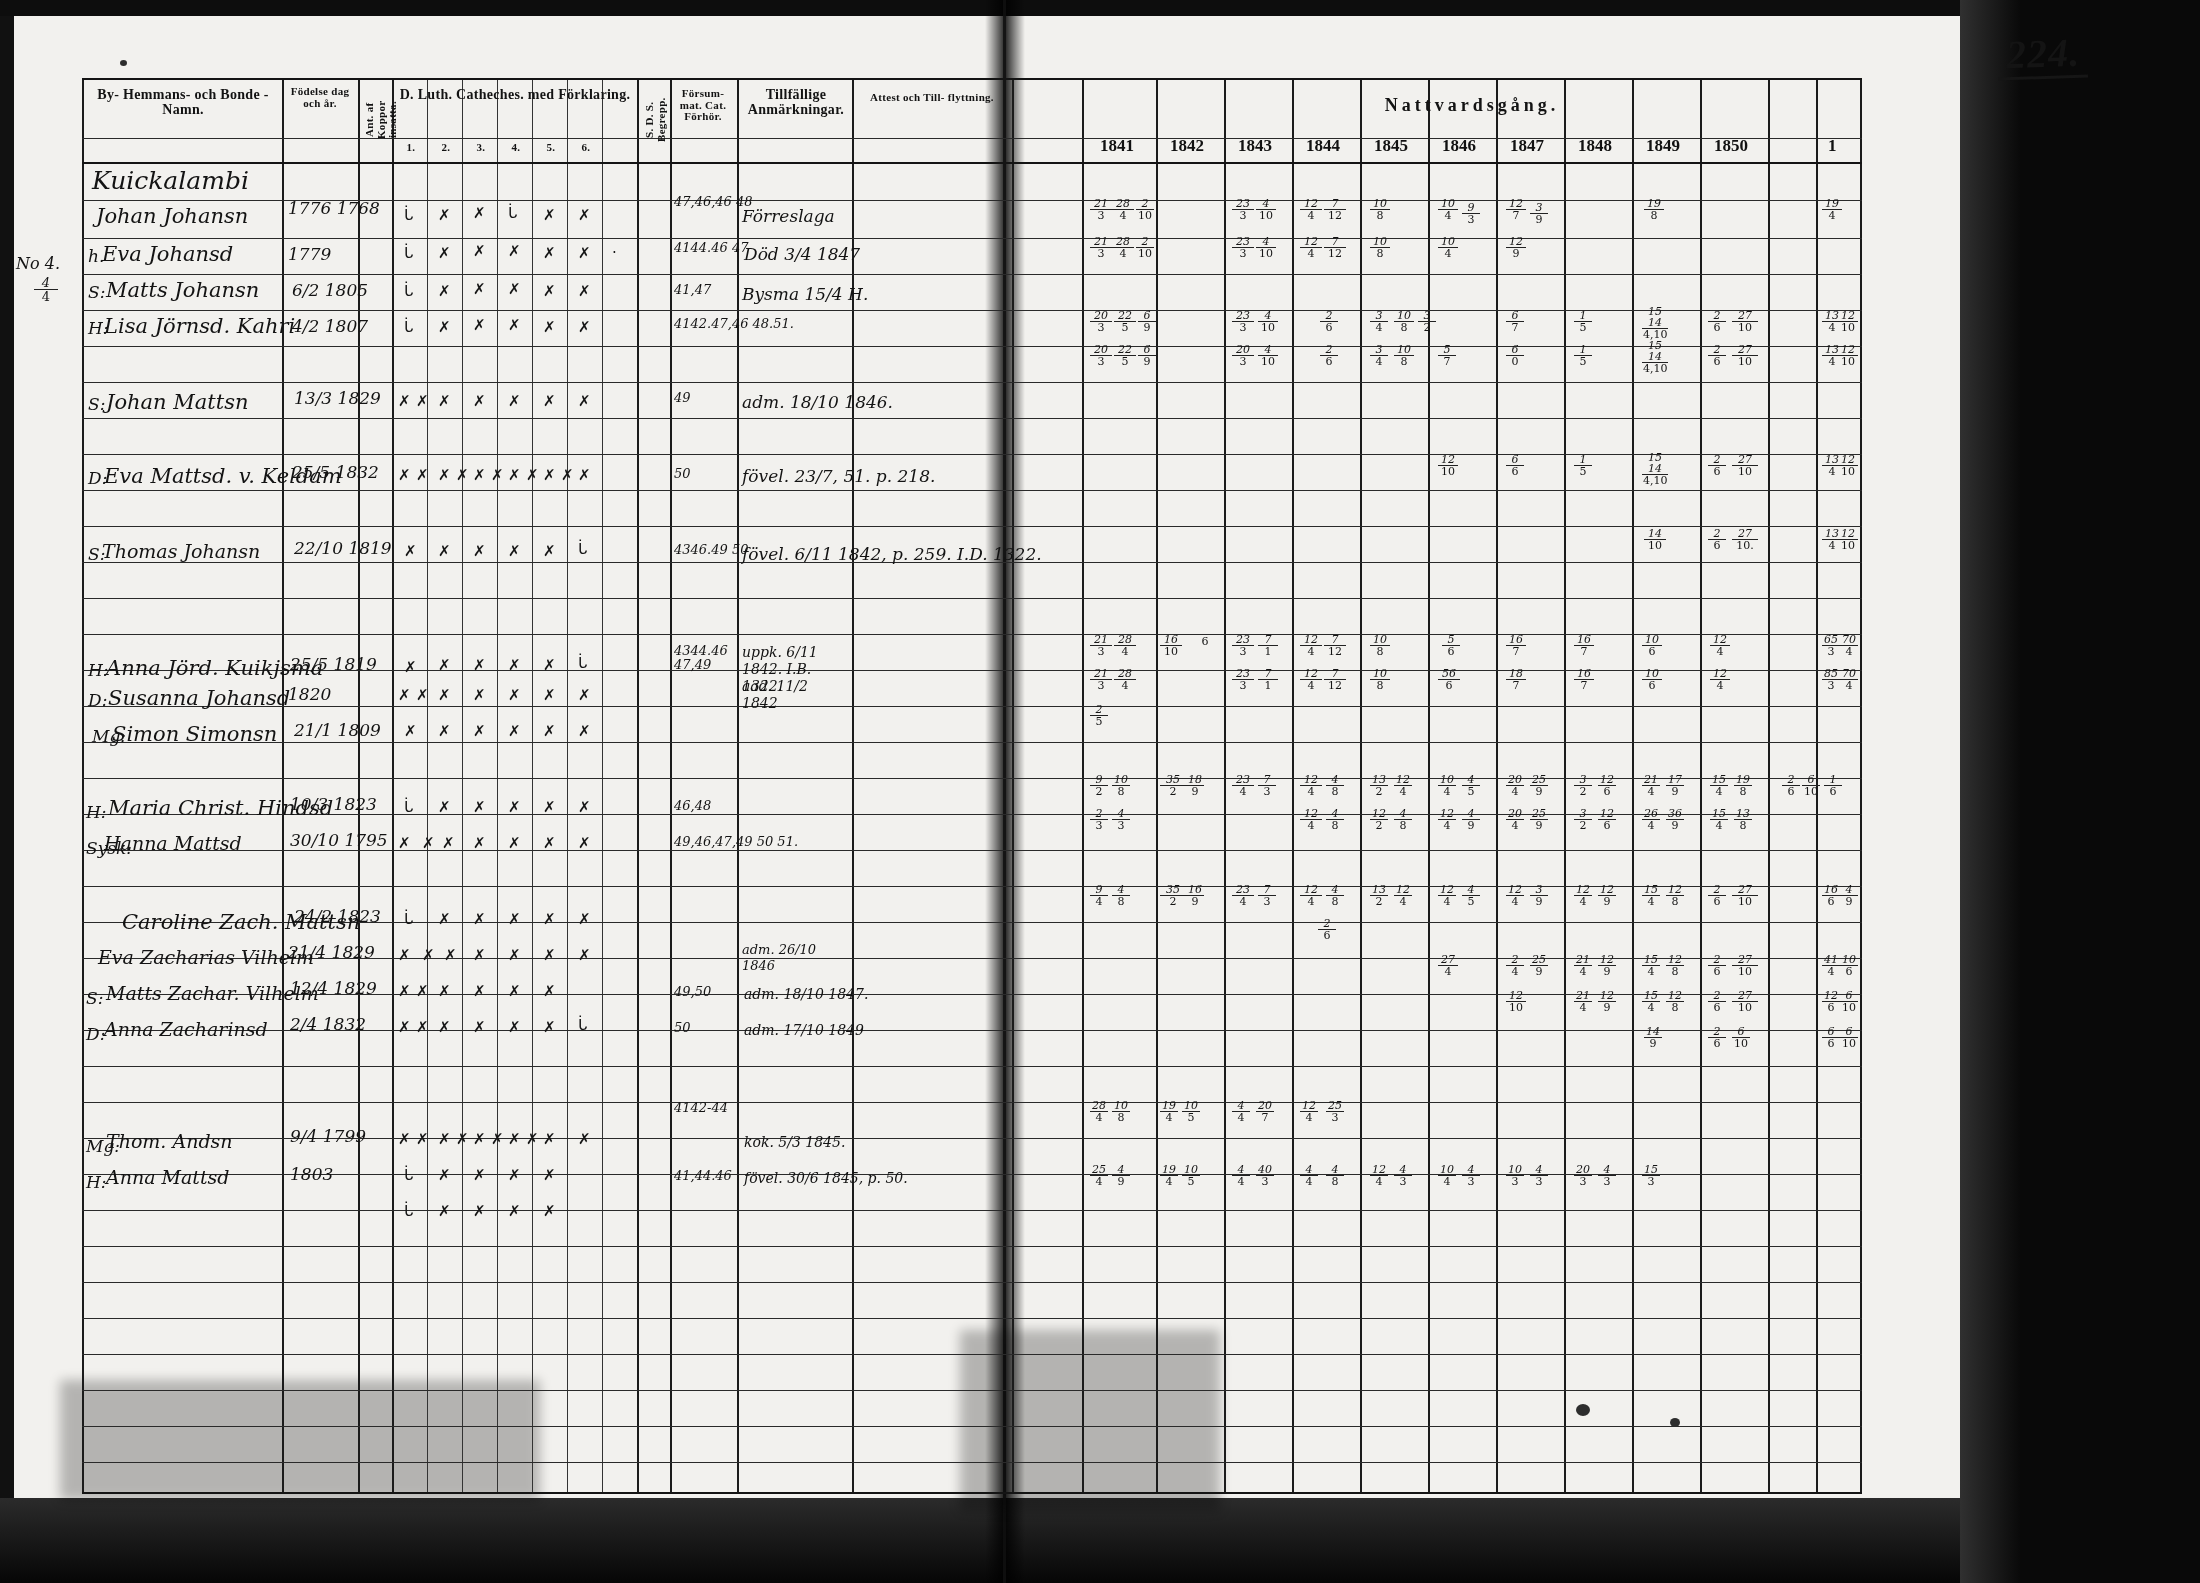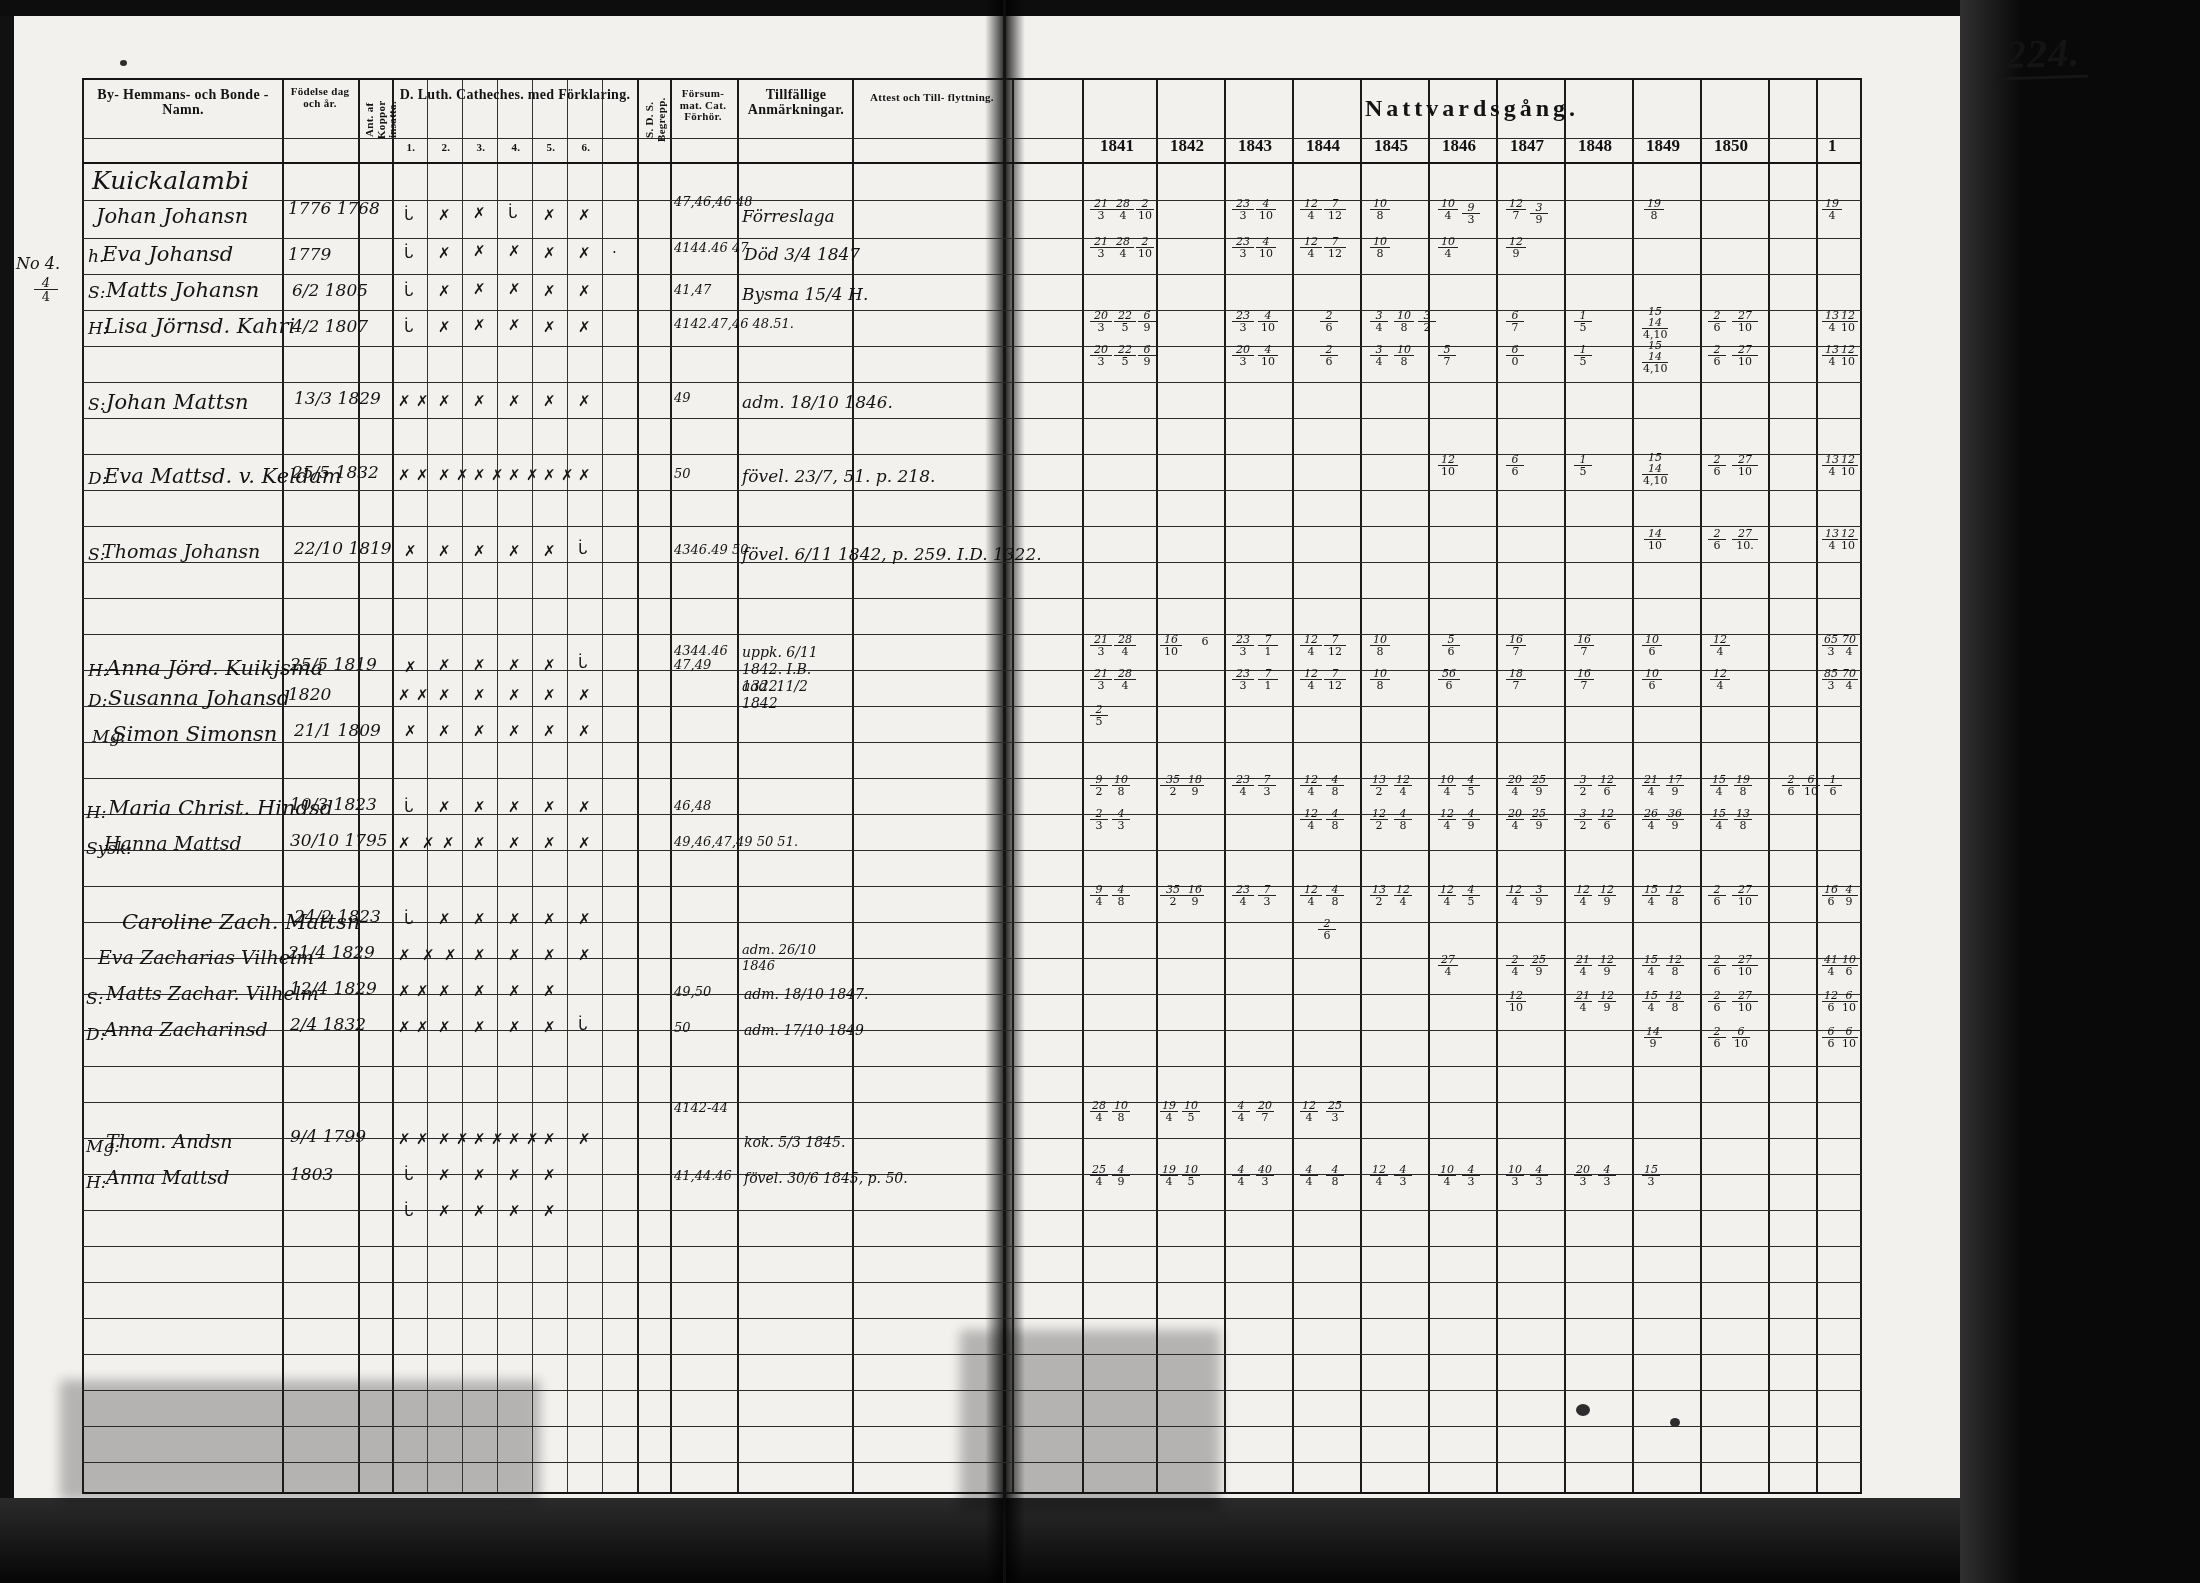--- a/index.html
+++ b/index.html
@@ -38,21 +38,21 @@
   .vline.thin{width:1px;background:#333;}
   .hline{position:absolute;left:0;width:100%;height:1px;background:#2a2a2a;}
   .hline.strong{height:2px;background:#141414;}
 
   
   .hdr{position:absolute;color:#131313;font-weight:bold;text-align:center;
        line-height:1.05;letter-spacing:.3px;}
   .hdr.sm{font-size:14px;}
   .hdr.xs{font-size:11px;}
   .hdr.vert{writing-mode:vertical-rl;transform:rotate(180deg);font-size:11px;}
-  .hdr.spaced{letter-spacing:4px;font-size:24px;}
+  .hdr.spaced{letter-spacing:4px;font-size:18px;}
   .yr{position:absolute;font-size:17px;font-weight:bold;color:#111;}
 
   
   .hw{position:absolute;color:#131313;font-family:"DejaVu Serif",serif;
       font-style:italic;white-space:nowrap;}
   .hw.n{font-size:21px;}
   .hw.s{font-size:17px;}
   .hw.t{font-size:13px;}
   .hw.big{font-size:25px;}
   .frac{position:absolute;font-size:11px;color:#151515;line-height:1.0;text-align:center;

